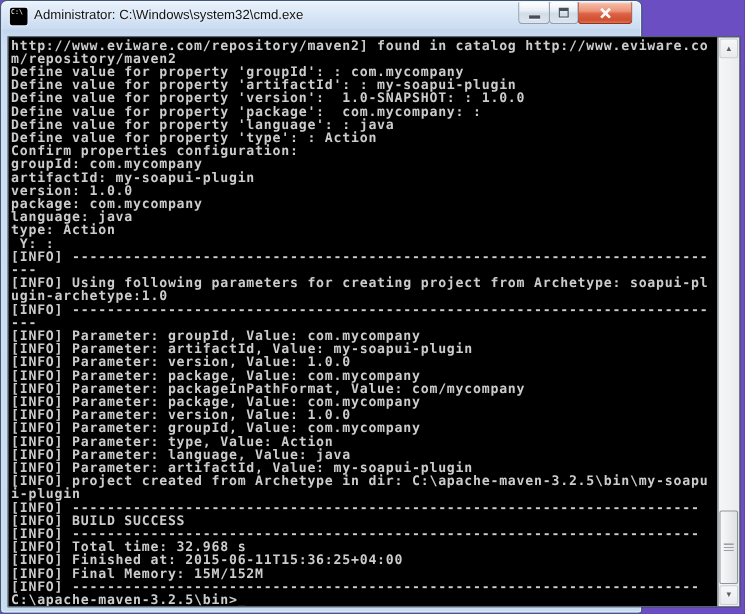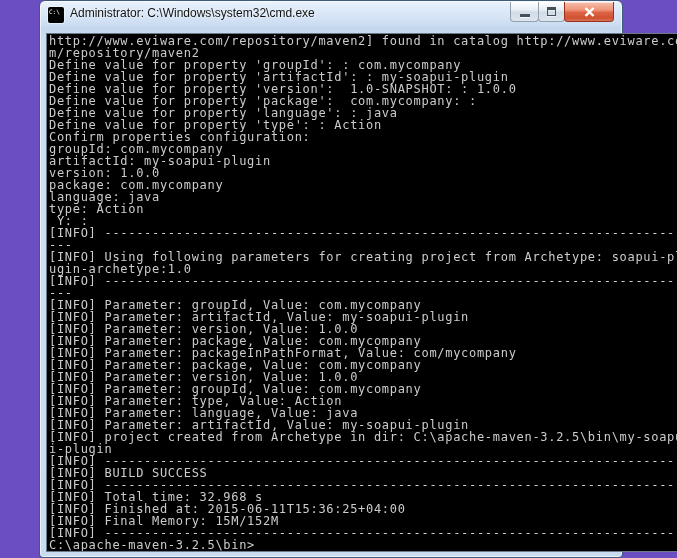--- a/index.html
+++ b/index.html
@@ -15,21 +15,20 @@
     position: absolute;
     left: 0; top: 0;
     width: 584px; height: 558px;
     box-sizing: border-box;
     border: 1px solid #3f5a78;
     border-radius: 6px 6px 4px 4px;
     background: linear-gradient(180deg,
       #eaf2fc 0px, #dce9f8 10px, #cbdcf1 25px, #c3d6ec 26px,
       #cddff3 40px, #c8dbf0 100%);
     box-shadow: inset 0 0 0 1px rgba(255,255,255,0.65);
-    margin-left: 39px;
   }
   
   .titlebar {
     position: absolute;
     left: 0; top: 0; right: 0;
     height: 26px;
   }
   .app-icon {
     position: absolute;
     left: 8px; top: 6px;
@@ -108,21 +107,21 @@
     background: #000;
   }
   pre.console {
     margin: 0;
     width: 644px;
     height: 100%;
     background: #000000;
     color: #cccccc;
     font-family: "DejaVu Sans Mono", monospace;
     font-size: 12px;
-    font-weight: normal;
+    font-weight: bold;
     line-height: 12px;
     letter-spacing: 0.7px;
     padding: 1px 0 0 2px;
     box-sizing: border-box;
     white-space: pre;
     overflow: hidden;
   }
   
   .scrollbar {
     position: relative;

